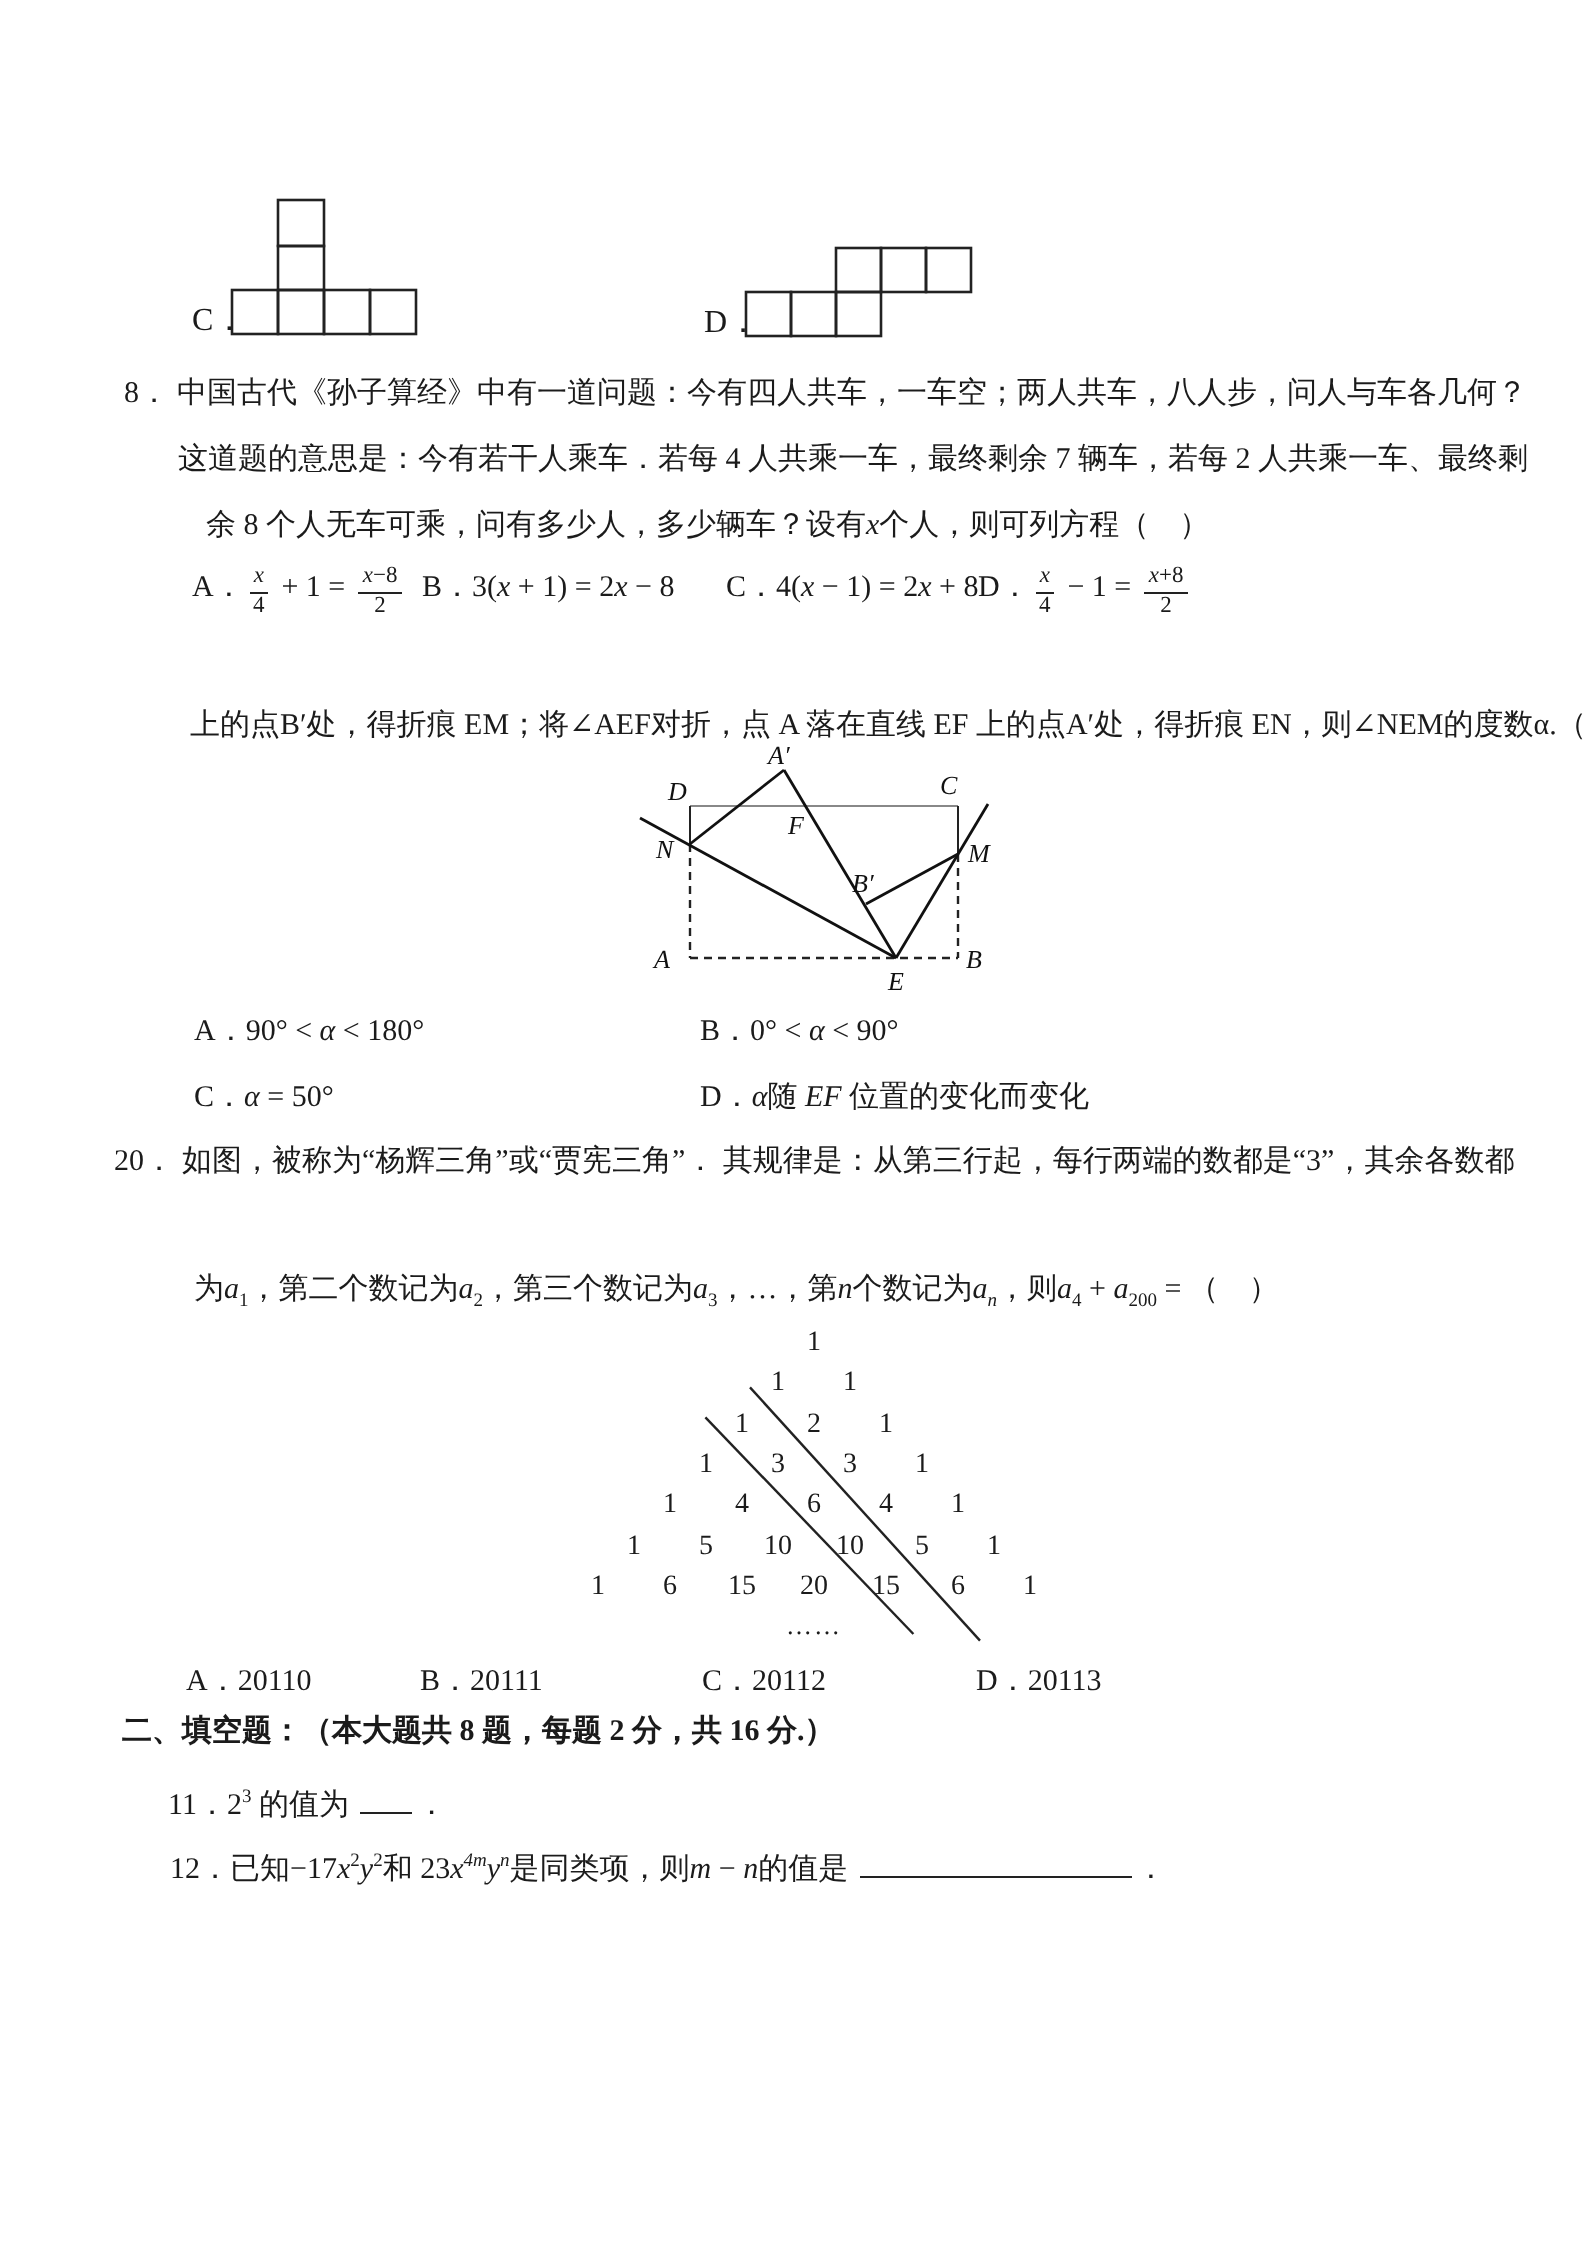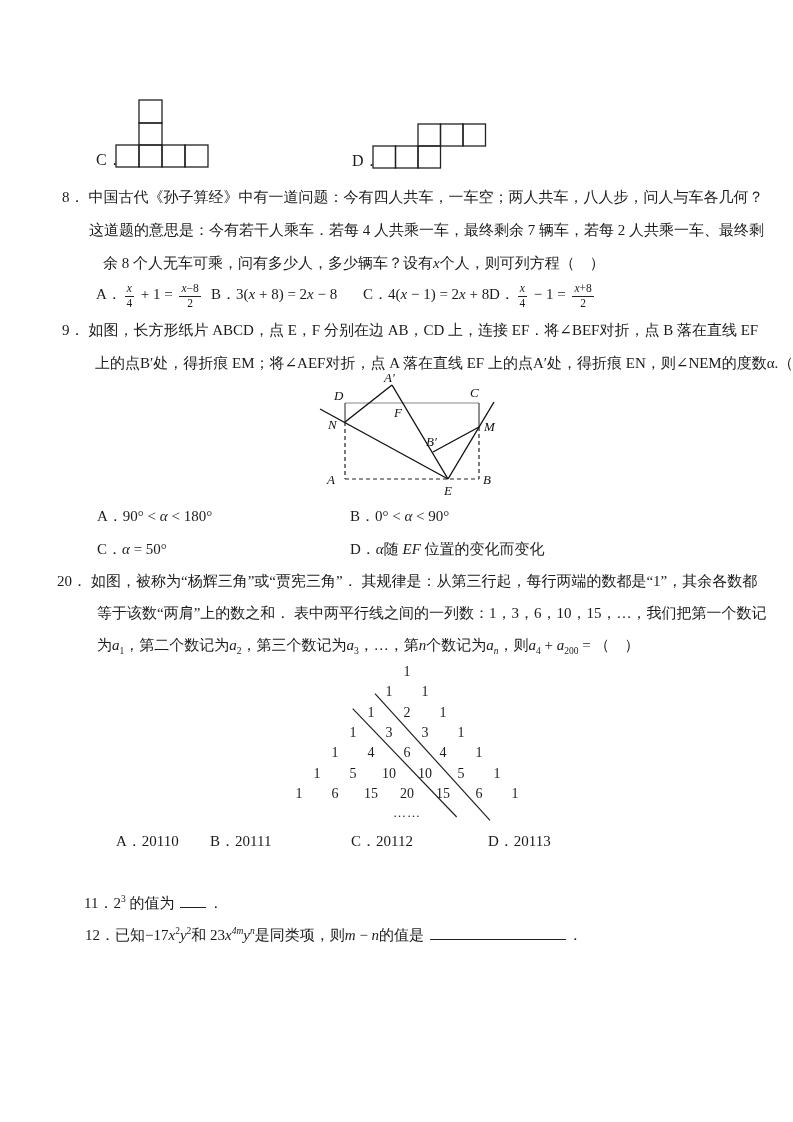--- a/index.html
+++ b/index.html
@@ -62,26 +62,25 @@
       <rect x="113" y="4" width="22.5" height="22"></rect>
     </g>
   </svg>
 
   <div class="line" style="left:62px;top:187px"><span class="qnum">8．</span><span>中国古代《孙子算经》中有一道问题：今有四人共车，一车空；两人共车，八人步，问人与车各几何？</span></div>
   <div class="line" style="left:89px;top:220px">这道题的意思是：今有若干人乘车．若每 4 人共乘一车，最终剩余 7 辆车，若每 2 人共乘一车、最终剩</div>
   <div class="line" style="left:103px;top:253px"><span>余 8 个人无车可乘，问有多少人，多少辆车？设有</span><span class="i">x</span><span>个人，则可列方程（　）</span></div>
 
   <div class="optrow" style="top:277px">
     <span class="opt" style="left:96px"><span>A．</span><span class="frac"><span class="fn"><span class="i">x</span></span><span class="fd">4</span></span><span> + 1 = </span><span class="frac"><span class="fn"><span class="i">x</span><span>−8</span></span><span class="fd">2</span></span></span>
-    <span class="opt" style="left:211px"><span>B．3(</span><span class="i">x</span><span> + 8) = 2</span><span class="i">x</span><span> − 8</span></span>
+    <span class="opt" style="left:211px"><span>B．3(</span><span class="i">x</span><span> + 1) = 2</span><span class="i">x</span><span> − 8</span></span>
     <span class="opt" style="left:363px"><span>C．4(</span><span class="i">x</span><span> − 1) = 2</span><span class="i">x</span><span> + 8</span></span>
     <span class="opt" style="left:489px"><span>D．</span><span class="frac"><span class="fn"><span class="i">x</span></span><span class="fd">4</span></span><span> − 1 = </span><span class="frac"><span class="fn"><span class="i">x</span><span>+8</span></span><span class="fd">2</span></span></span>
   </div>
 
-  <div class="line" style="left:62px;top:320px"><span class="qnum">9．</span><span>如图，长方形纸片 ABCD，点 E，F 分别在边 AB，CD 上，连接 EF．将∠BEF对折，点 B 落在直线 EF</span></div>
   <div class="line" style="left:95px;top:353px">上的点B′处，得折痕 EM；将∠AEF对折，点 A 落在直线 EF 上的点A′处，得折痕 EN，则∠NEM的度数α.（　）</div>
 
   <svg class="figsvg" style="left:318px;top:371px" width="185" height="132" viewBox="0 0 185 132">
 
     <line x1="27" y1="32" x2="161" y2="32" stroke="#888" stroke-width="1"></line>
     <line x1="27" y1="32" x2="27" y2="51" stroke="#222" stroke-width="1"></line>
     <line x1="27" y1="51" x2="27" y2="108" stroke="#222" stroke-width="1.2" stroke-dasharray="4 3"></line>
     <line x1="161" y1="32" x2="161" y2="56" stroke="#222" stroke-width="1"></line>
     <line x1="161" y1="56" x2="161" y2="108" stroke="#222" stroke-width="1.2" stroke-dasharray="4 3"></line>
     <line x1="27" y1="108" x2="161" y2="108" stroke="#222" stroke-width="1.2" stroke-dasharray="4 3"></line>
@@ -106,22 +105,21 @@
 
   <div class="optrow" style="top:506px">
     <span class="opt plain" style="left:97px"><span>A．90° &lt; </span><span class="i">α</span><span> &lt; 180°</span></span>
     <span class="opt plain" style="left:350px"><span>B．0° &lt; </span><span class="i">α</span><span> &lt; 90°</span></span>
   </div>
   <div class="optrow" style="top:539px">
     <span class="opt plain" style="left:97px"><span>C．</span><span class="i">α</span><span> = 50°</span></span>
     <span class="opt plain" style="left:350px"><span>D．</span><span class="i">α</span><span>随 </span><span class="i">EF</span><span> 位置的变化而变化</span></span>
   </div>
 
-  <div class="line" style="left:57px;top:571px"><span class="qnum">20．</span><span>如图，被称为“杨辉三角”或“贾宪三角”． 其规律是：从第三行起，每行两端的数都是“1”，其余各数都</span></div>
-  <div class="line" style="left:97px;top:603px">等于该数“两肩”上的数之和． 表中两平行线之间的一列数：1，3，6，10，15，…，我们把第一个数记</div>
+  <div class="line" style="left:57px;top:571px"><span class="qnum">20．</span><span>如图，被称为“杨辉三角”或“贾宪三角”． 其规律是：从第三行起，每行两端的数都是“3”，其余各数都</span></div>
   <div class="line" style="left:97px;top:635px"><span>为</span><span class="i">a</span><sub>1</sub><span>，第二个数记为</span><span class="i">a</span><sub>2</sub><span>，第三个数记为</span><span class="i">a</span><sub>3</sub><span>，…，第</span><span class="i">n</span><span>个数记为</span><span class="i">a</span><sub class="i">n</sub><span>，则</span><span class="i">a</span><sub>4</sub><span> + </span><span class="i">a</span><sub>200</sub><span> = （　）</span></div>
 
   <div class="pascal">
     <div id="pascal-rows">
         <div class="prow">
           <span class="pcell">1</span>
         </div>
         <div class="prow">
           <span class="pcell">1</span>
           <span class="pcell">1</span>
@@ -163,24 +161,25 @@
         </div>
       </div>
     <div class="pdots">……</div>
     <svg class="plines" viewBox="0 0 252 172">
       <line x1="71.7" y1="46.7" x2="175.7" y2="155" stroke="#222" stroke-width="1.2"></line>
       <line x1="94" y1="31.7" x2="209" y2="158.3" stroke="#222" stroke-width="1.2"></line>
     </svg>
   </div>
 
   <div class="optrow" style="top:831px">
-    <span class="opt plain" style="left:116px">A．20110</span>
+    <span class="opt plain" style="left:93px">A．20110</span>
     <span class="opt plain" style="left:210px">B．20111</span>
     <span class="opt plain" style="left:351px">C．20112</span>
     <span class="opt plain" style="left:488px">D．20113</span>
   </div>
 
+  <div class="line secheader" style="left:61px;top:856px">二、填空题：（本大题共 8 题，每题 2 分，共 16 分.）</div>
 
   <div class="line" style="left:84px;top:889px"><span>11．</span><span><span>2</span><sup>3</sup><span> 的值为 </span></span><span class="blank short"></span><span>．</span></div>
 
   <div class="line" style="left:85px;top:921px"><span>12．</span><span><span>已知−17</span><span class="i">x</span><sup>2</sup><span class="i">y</span><sup>2</sup><span>和 23</span><span class="i">x</span><sup class="i">4m</sup><span class="i">y</span><sup class="i">n</sup><span>是同类项，则</span><span class="i">m</span><span> − </span><span class="i">n</span><span>的值是 </span></span><span class="blank long"></span><span>．</span></div>
 
 </div>
 
 </body></html>

